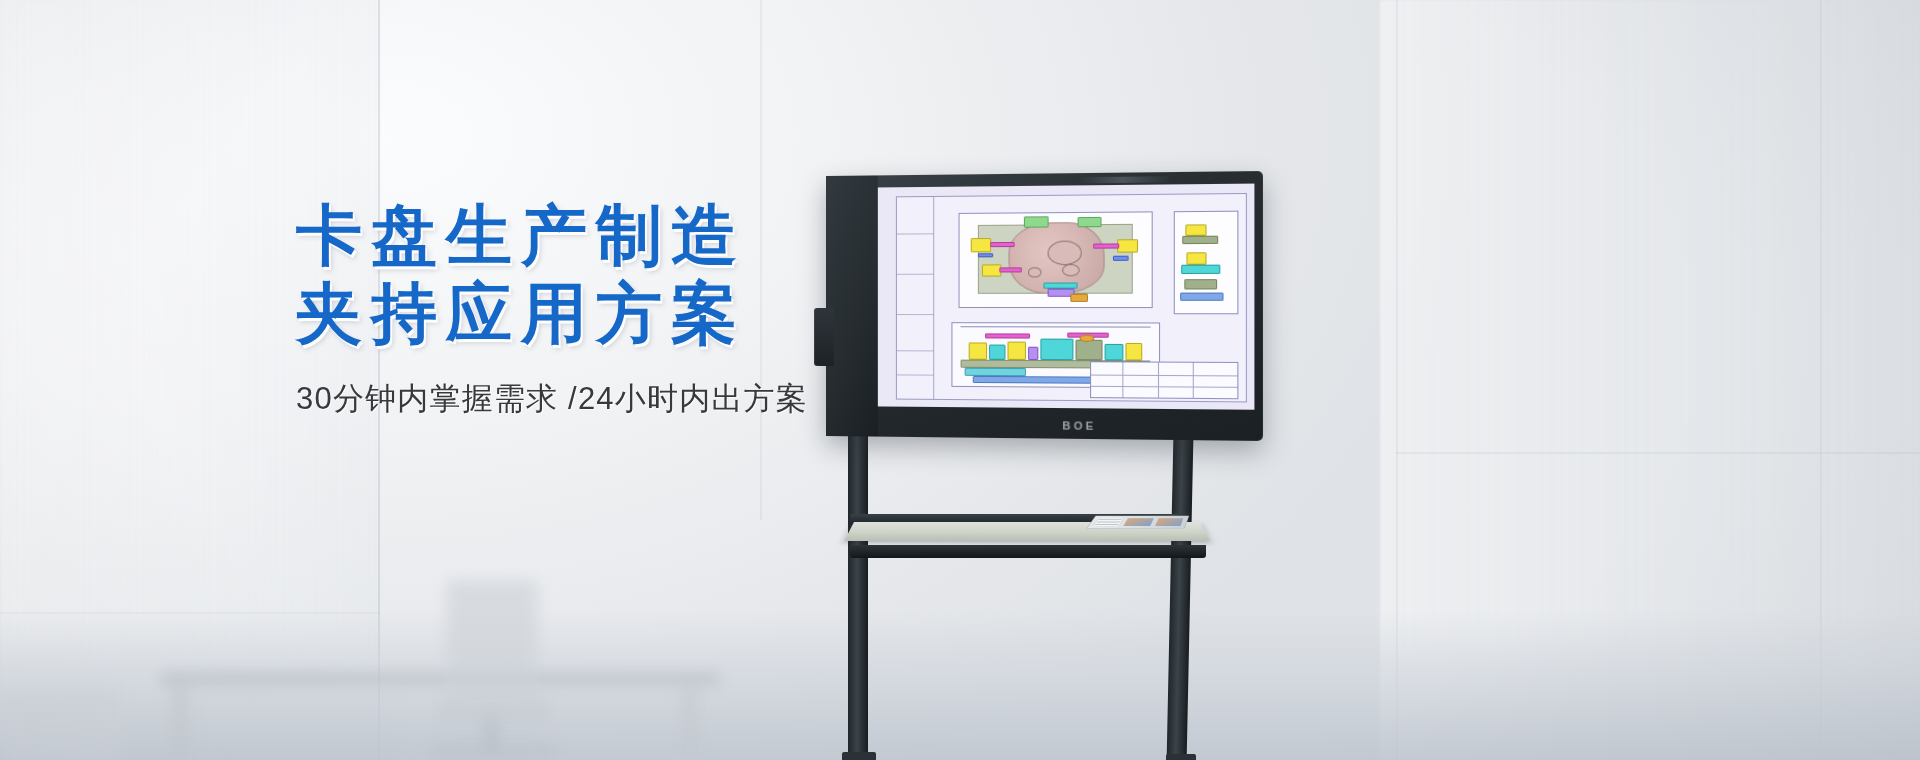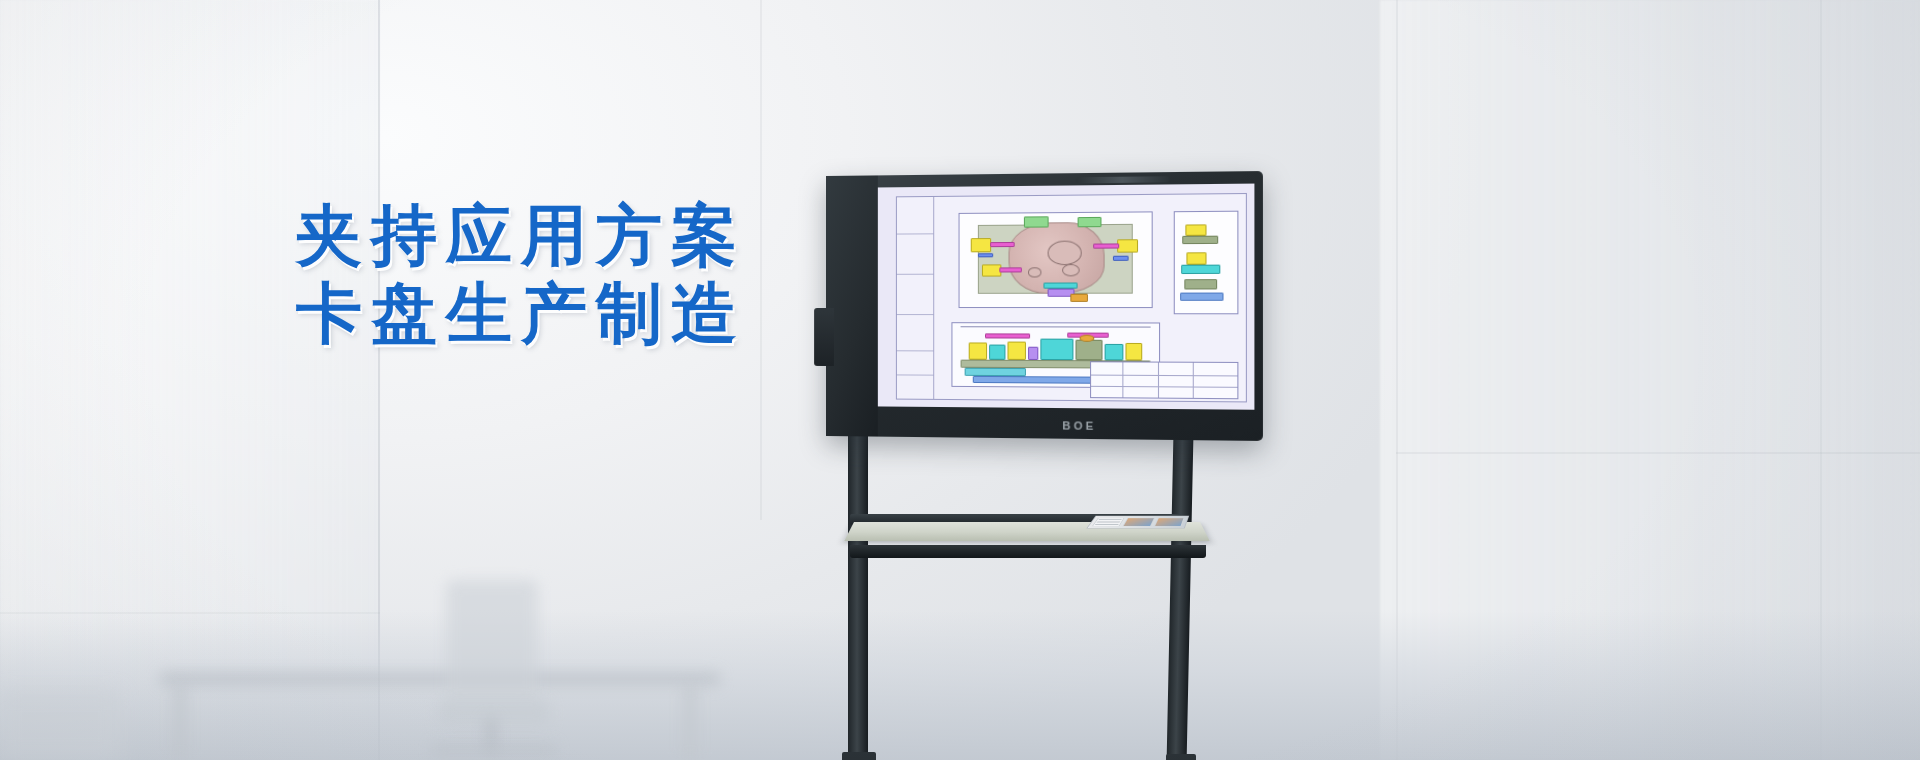--- a/index.html
+++ b/index.html
@@ -280,22 +280,23 @@
   <div class="furn desk-leg" style="left:682px;top:684px;width:16px;height:76px;"></div>
   <div class="furn chair-back" style="left:446px;top:580px;width:92px;height:126px;"></div>
   <div class="furn chair-seat" style="left:438px;top:700px;width:112px;height:26px;"></div>
   <div class="furn chair-post" style="left:484px;top:718px;width:14px;height:36px;"></div>
   <div class="furn chair-base" style="left:432px;top:744px;width:124px;height:12px;"></div>
   <div class="box-blur" style="position:absolute;left:0;top:690px;width:120px;height:70px;"></div>
 
   <div class="bg-vignette"></div>
 
   <div class="copy">
+    <div class="headline">卡盘生产制造</div>
     <div class="headline">夹持应用方案</div>
-    <div class="headline">卡盘生产制造</div>
+    <div class="subtitle">30分钟内掌握需求 /24小时内出方案</div>
   </div>
 
   <div class="rig">
 
     <div class="post post-l"></div>
     <div class="post post-r"></div>
     <div class="foot" style="left:16px;top:576px;width:34px;height:184px;"></div>
     <div class="foot" style="left:340px;top:578px;width:30px;height:182px;"></div>
 
     <div class="crossbar"></div>

